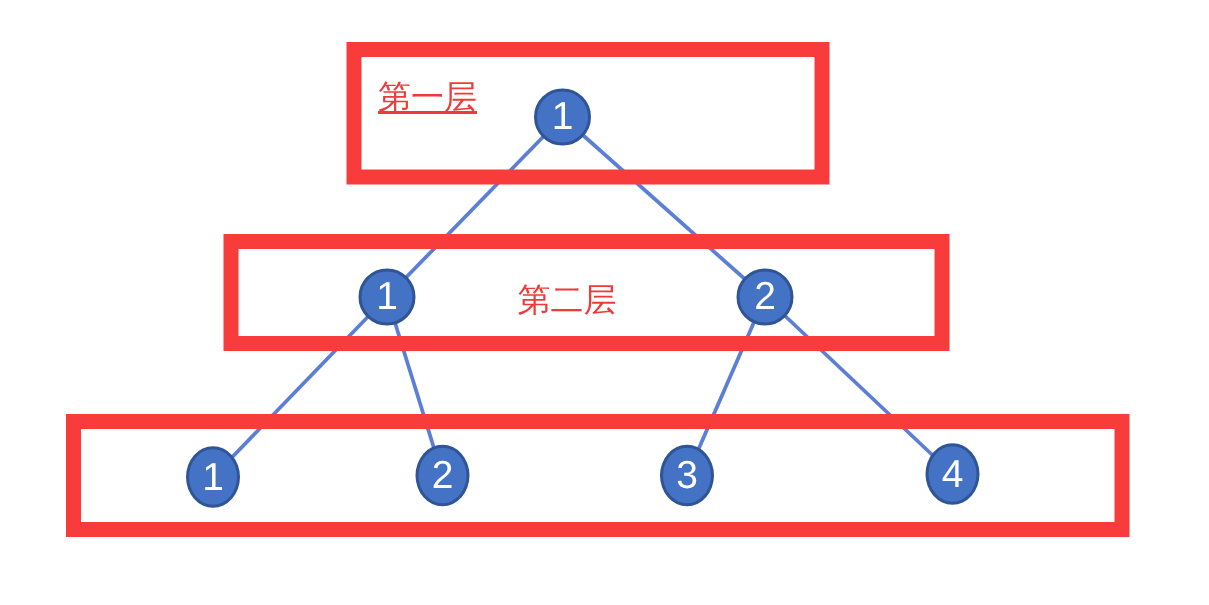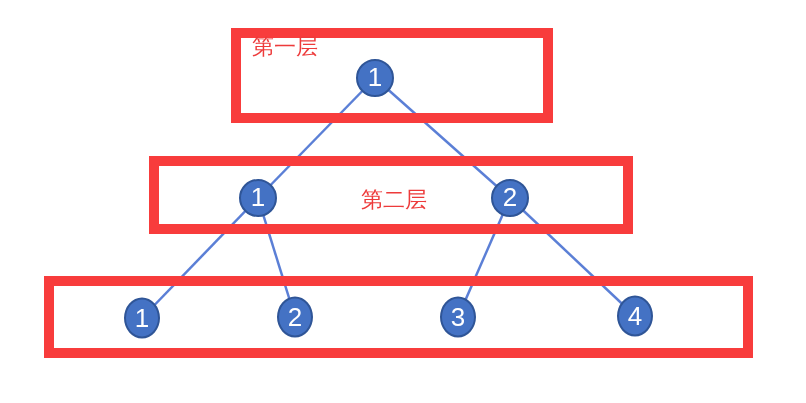--- a/index.html
+++ b/index.html
@@ -61,22 +61,22 @@
   .hl1 { left: 231px; top: 28px;  width: 322px; height: 95px; }
   .hl2 { left: 149px; top: 156px; width: 484px; height: 78px; }
   .hl3 { left: 44px;  top: 276px; width: 709px; height: 82px; }
   .layer-label {
     position: absolute;
     color: var(--label, #ed3b3b);
     font-size: 22px;
     line-height: 1;
     white-space: nowrap;
   }
-  .ll1 { left: 252px; top: 36px; }
-  .ll2 { left: 361px; top: 189px; font-family: Liberation Serif, serif; }
+  .ll1 { left: 252px; top: 54px; text-decoration: underline; }
+  .ll2 { left: 345px; top: 189px; font-family: Liberation Serif, serif; }
   .ll3 { left: 365px; top: 306px; }
 </style>
 </head>
 <body>
 
 <div class="stage">
 
   <svg class="edges" viewBox="0 0 806 403" xmlns="http://www.w3.org/2000/svg">
     <line x1="375" y1="78" x2="258" y2="198"></line>
     <line x1="375" y1="78" x2="510" y2="198"></line>

